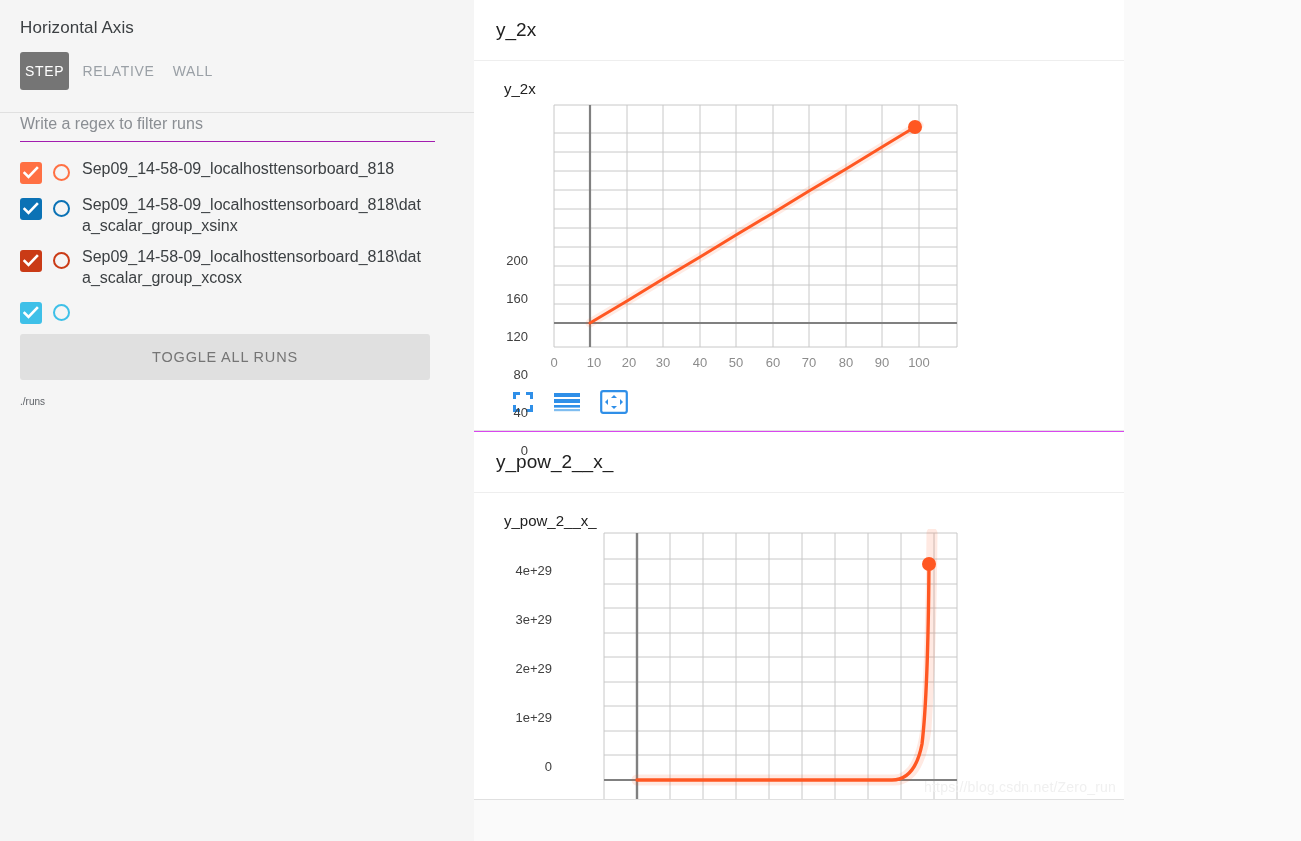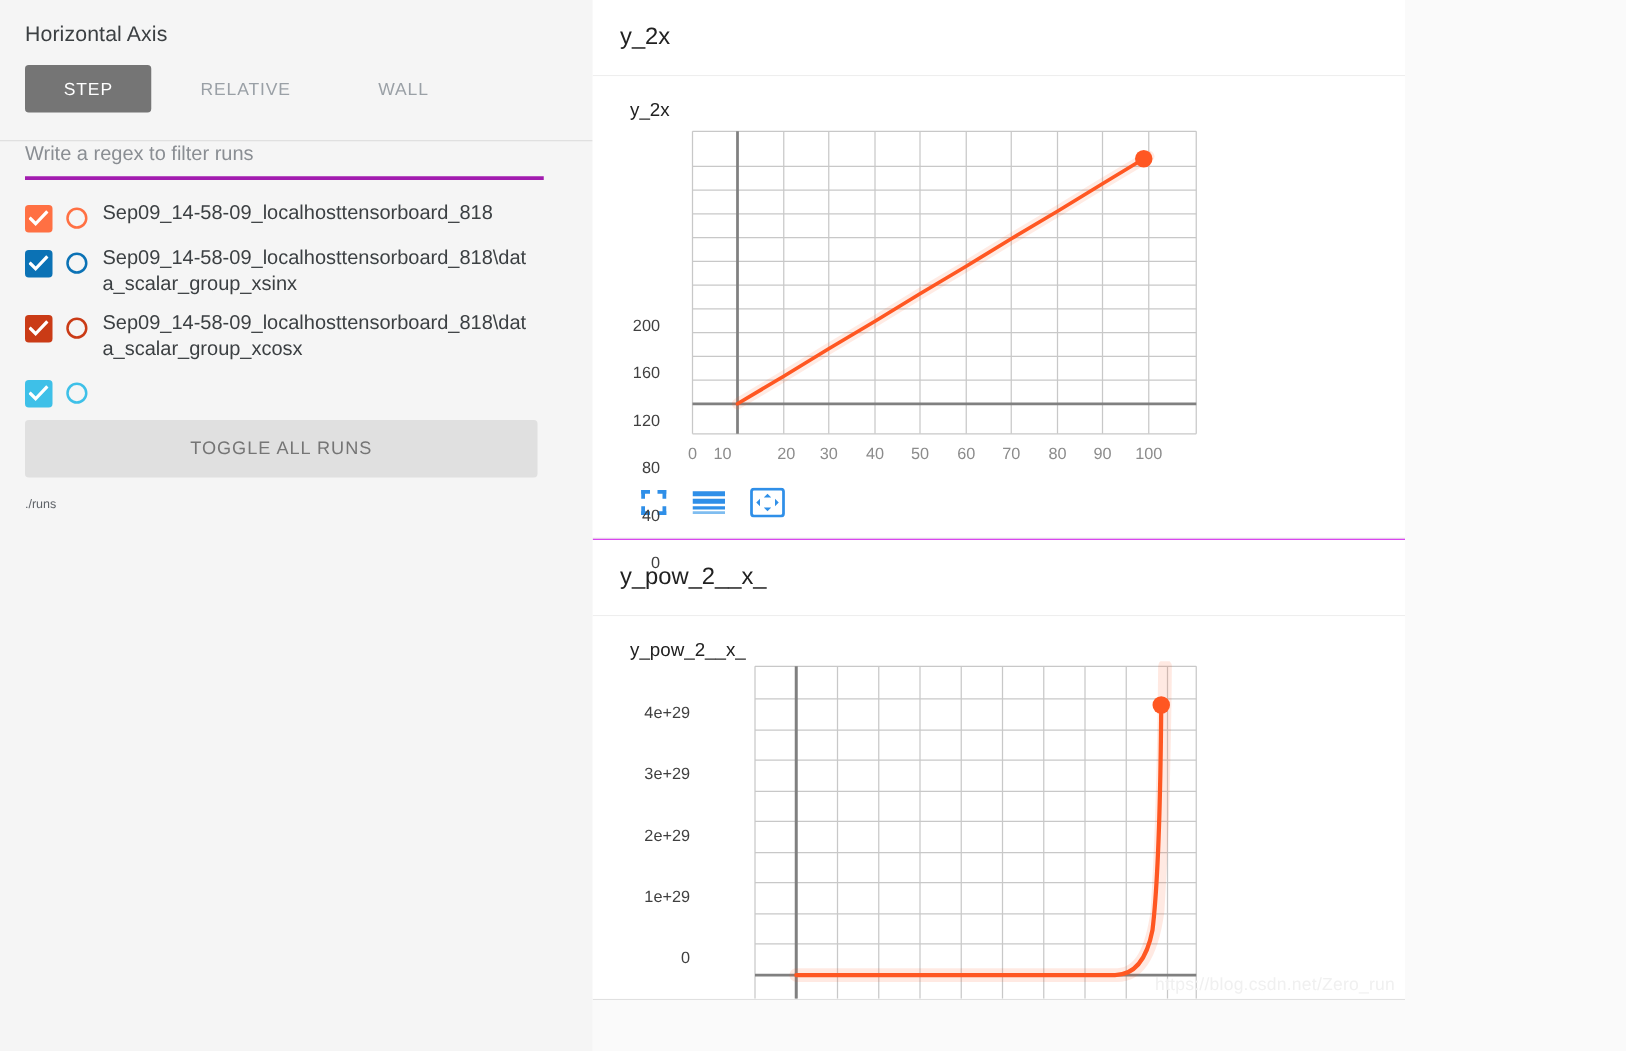--- a/index.html
+++ b/index.html
@@ -28,36 +28,36 @@
     padding-top: 18px;
     padding-bottom: 14px;
     font-weight: 400;
     letter-spacing: .1px;
   }
   .axis-tabs { display: flex; align-items: center; gap: 8px; padding-bottom: 22px; }
   .axis-tab {
     font-size: 14px;
     letter-spacing: .7px;
     color: #9aa0a6;
-    padding: 11px 31px;
+    padding: 11px 5px;
     border-radius: 3px;
     cursor: pointer;
     white-space: nowrap;
     background: transparent;
     border: none;
     font-family: inherit;
   }
   .axis-tab.active { background: #757575; color: #ffffff; font-weight: 400; }
 
   .divider { height: 1px; background: #e0e0e0; width: 100%; }
 
   .filter-input {
     width: 415px;
     border: none;
-    border-bottom: 3px solid #a21caf;
+    border-bottom: 1px solid #a21caf;
     background: transparent;
     font-size: 16px;
     color: #1d4ed8;
     padding: 2px 0 8px 0;
     outline: none;
     font-family: inherit;
     display: block;
   }
   .filter-input::placeholder { color: #8a8e93; }
 
@@ -299,21 +299,21 @@
             <line x1="80" y1="226" x2="483" y2="226" stroke="#808080" stroke-width="2.2"></line>
 
             <polyline points="116,226 153,204 189,182 226,160 262,138 299,116 335,94 372,72 408,50 445,28 441,31" fill="none" stroke="#FF5722" stroke-width="9" opacity="0.12" stroke-linejoin="round" stroke-linecap="round"></polyline>
 
             <polyline points="116,226 153,204 189,182 226,160 262,138 299,116 335,94 372,72 408,50 441,30" fill="none" stroke="#FF5722" stroke-width="3" stroke-linejoin="round" stroke-linecap="round"></polyline>
 
             <circle cx="441" cy="30" r="7" fill="#FF5722"></circle>
           </svg>
 
           <div class="xlabel" style="left:80px;  top:258px;">0</div>
-          <div class="xlabel" style="left:104px; top:258px;">10</div>
+          <div class="xlabel" style="left:120px; top:258px;">10</div>
           <div class="xlabel" style="left:155px; top:258px;">20</div>
           <div class="xlabel" style="left:189px; top:258px;">30</div>
           <div class="xlabel" style="left:226px; top:258px;">40</div>
           <div class="xlabel" style="left:262px; top:258px;">50</div>
           <div class="xlabel" style="left:299px; top:258px;">60</div>
           <div class="xlabel" style="left:335px; top:258px;">70</div>
           <div class="xlabel" style="left:372px; top:258px;">80</div>
           <div class="xlabel" style="left:408px; top:258px;">90</div>
           <div class="xlabel" style="left:445px; top:258px;">100</div>
         </div>

